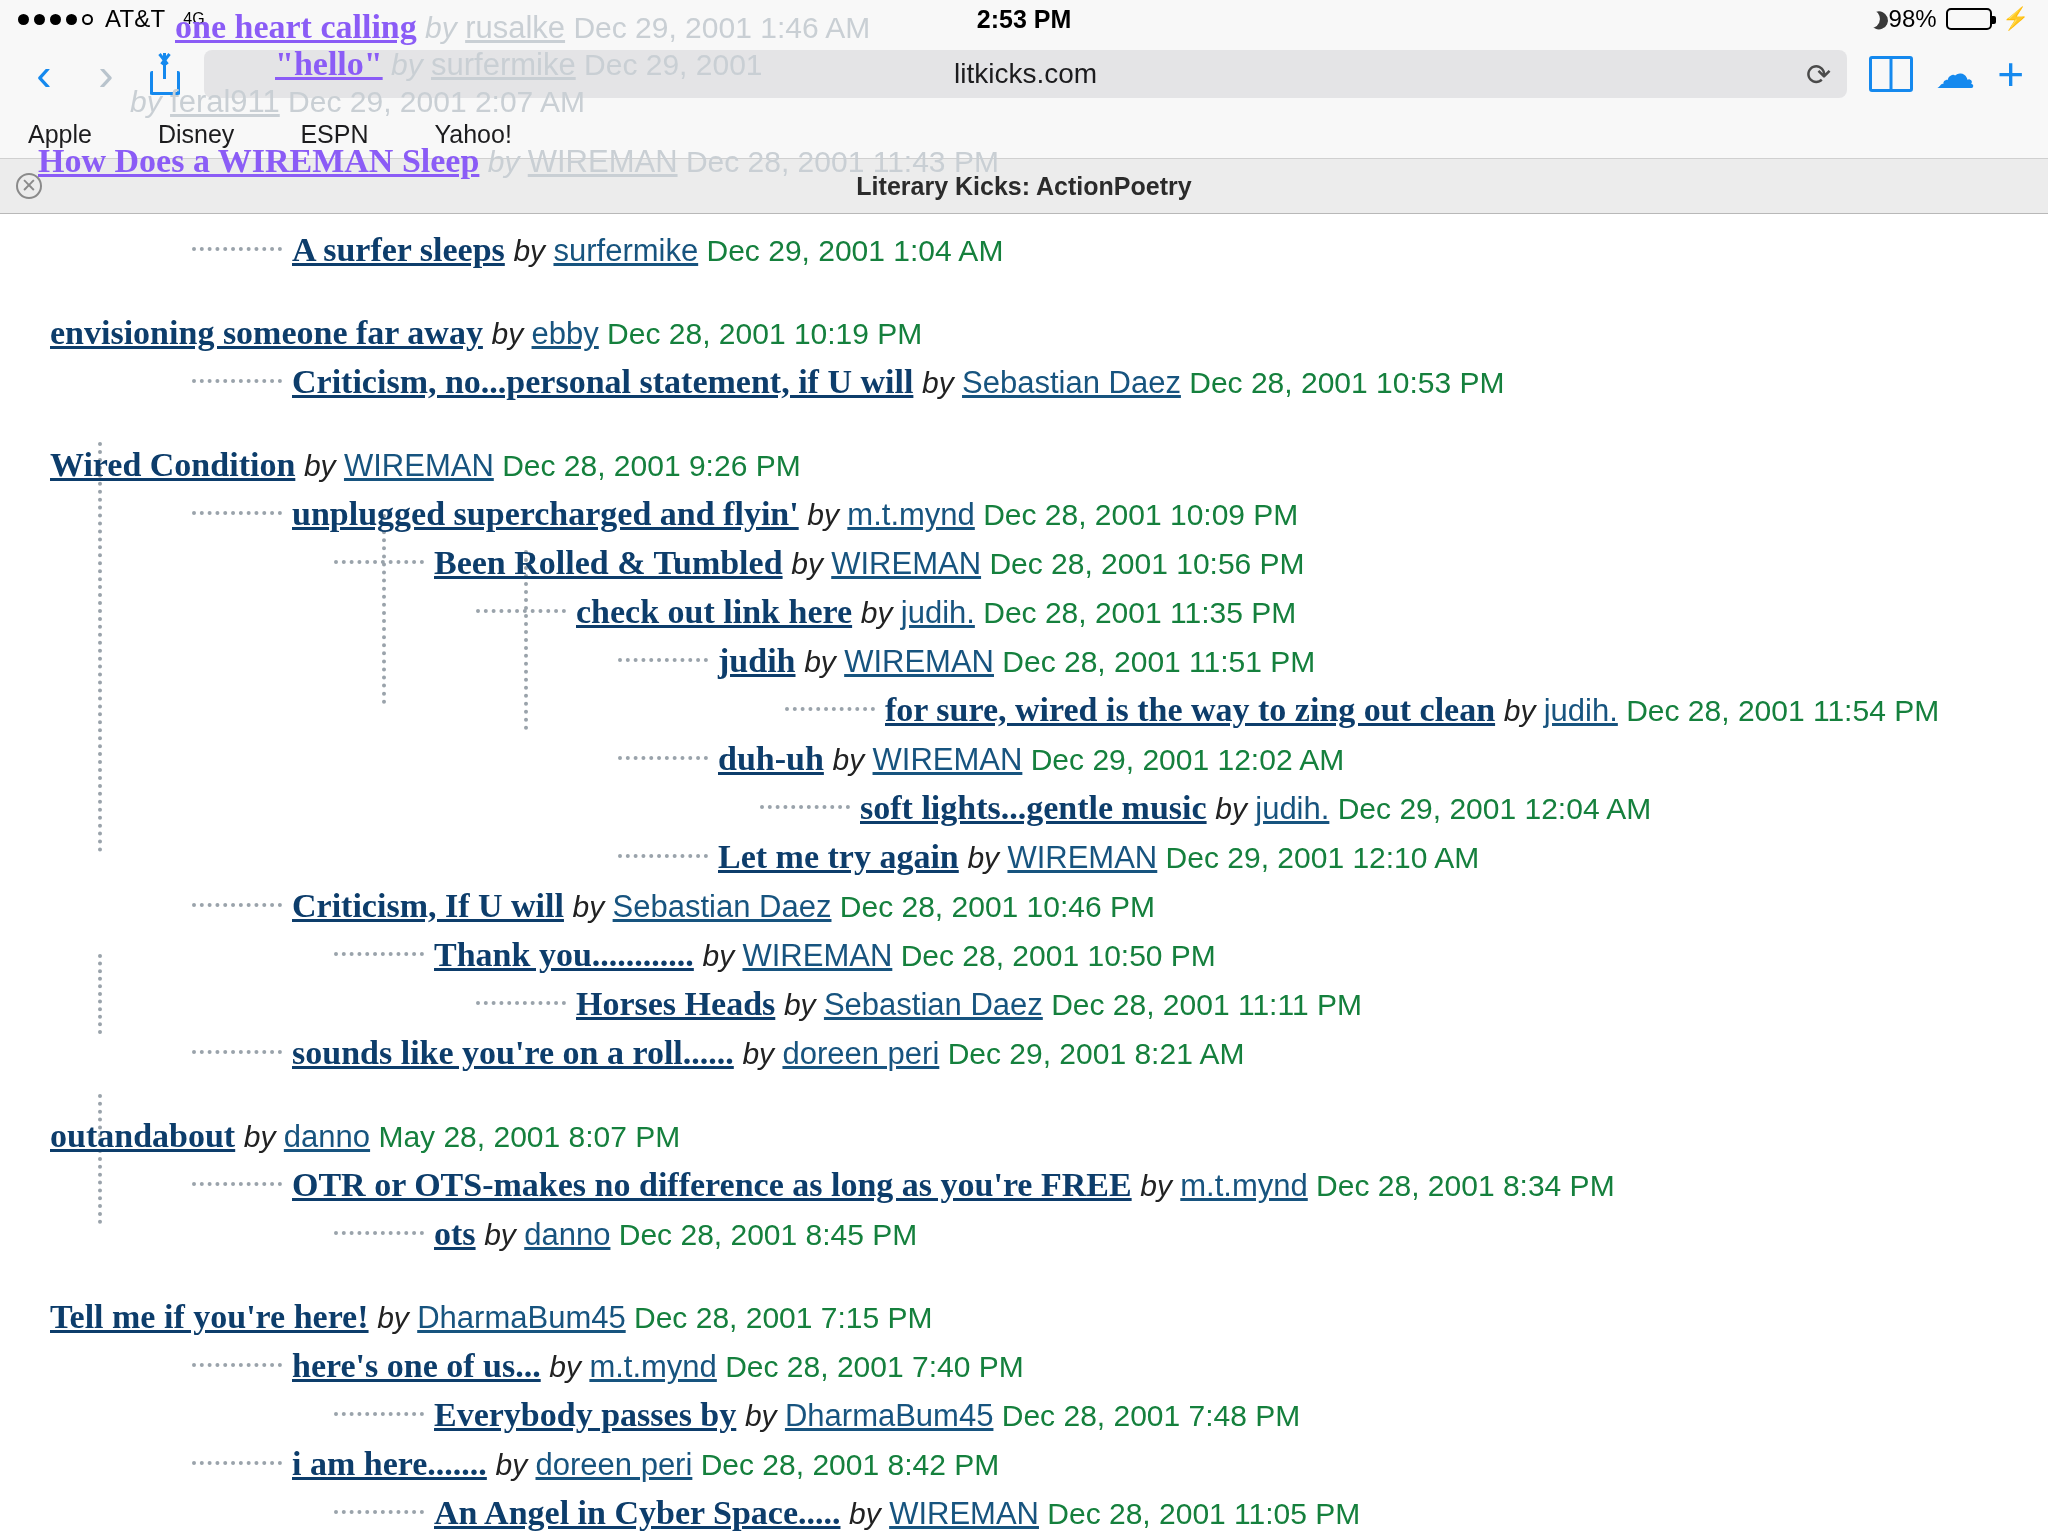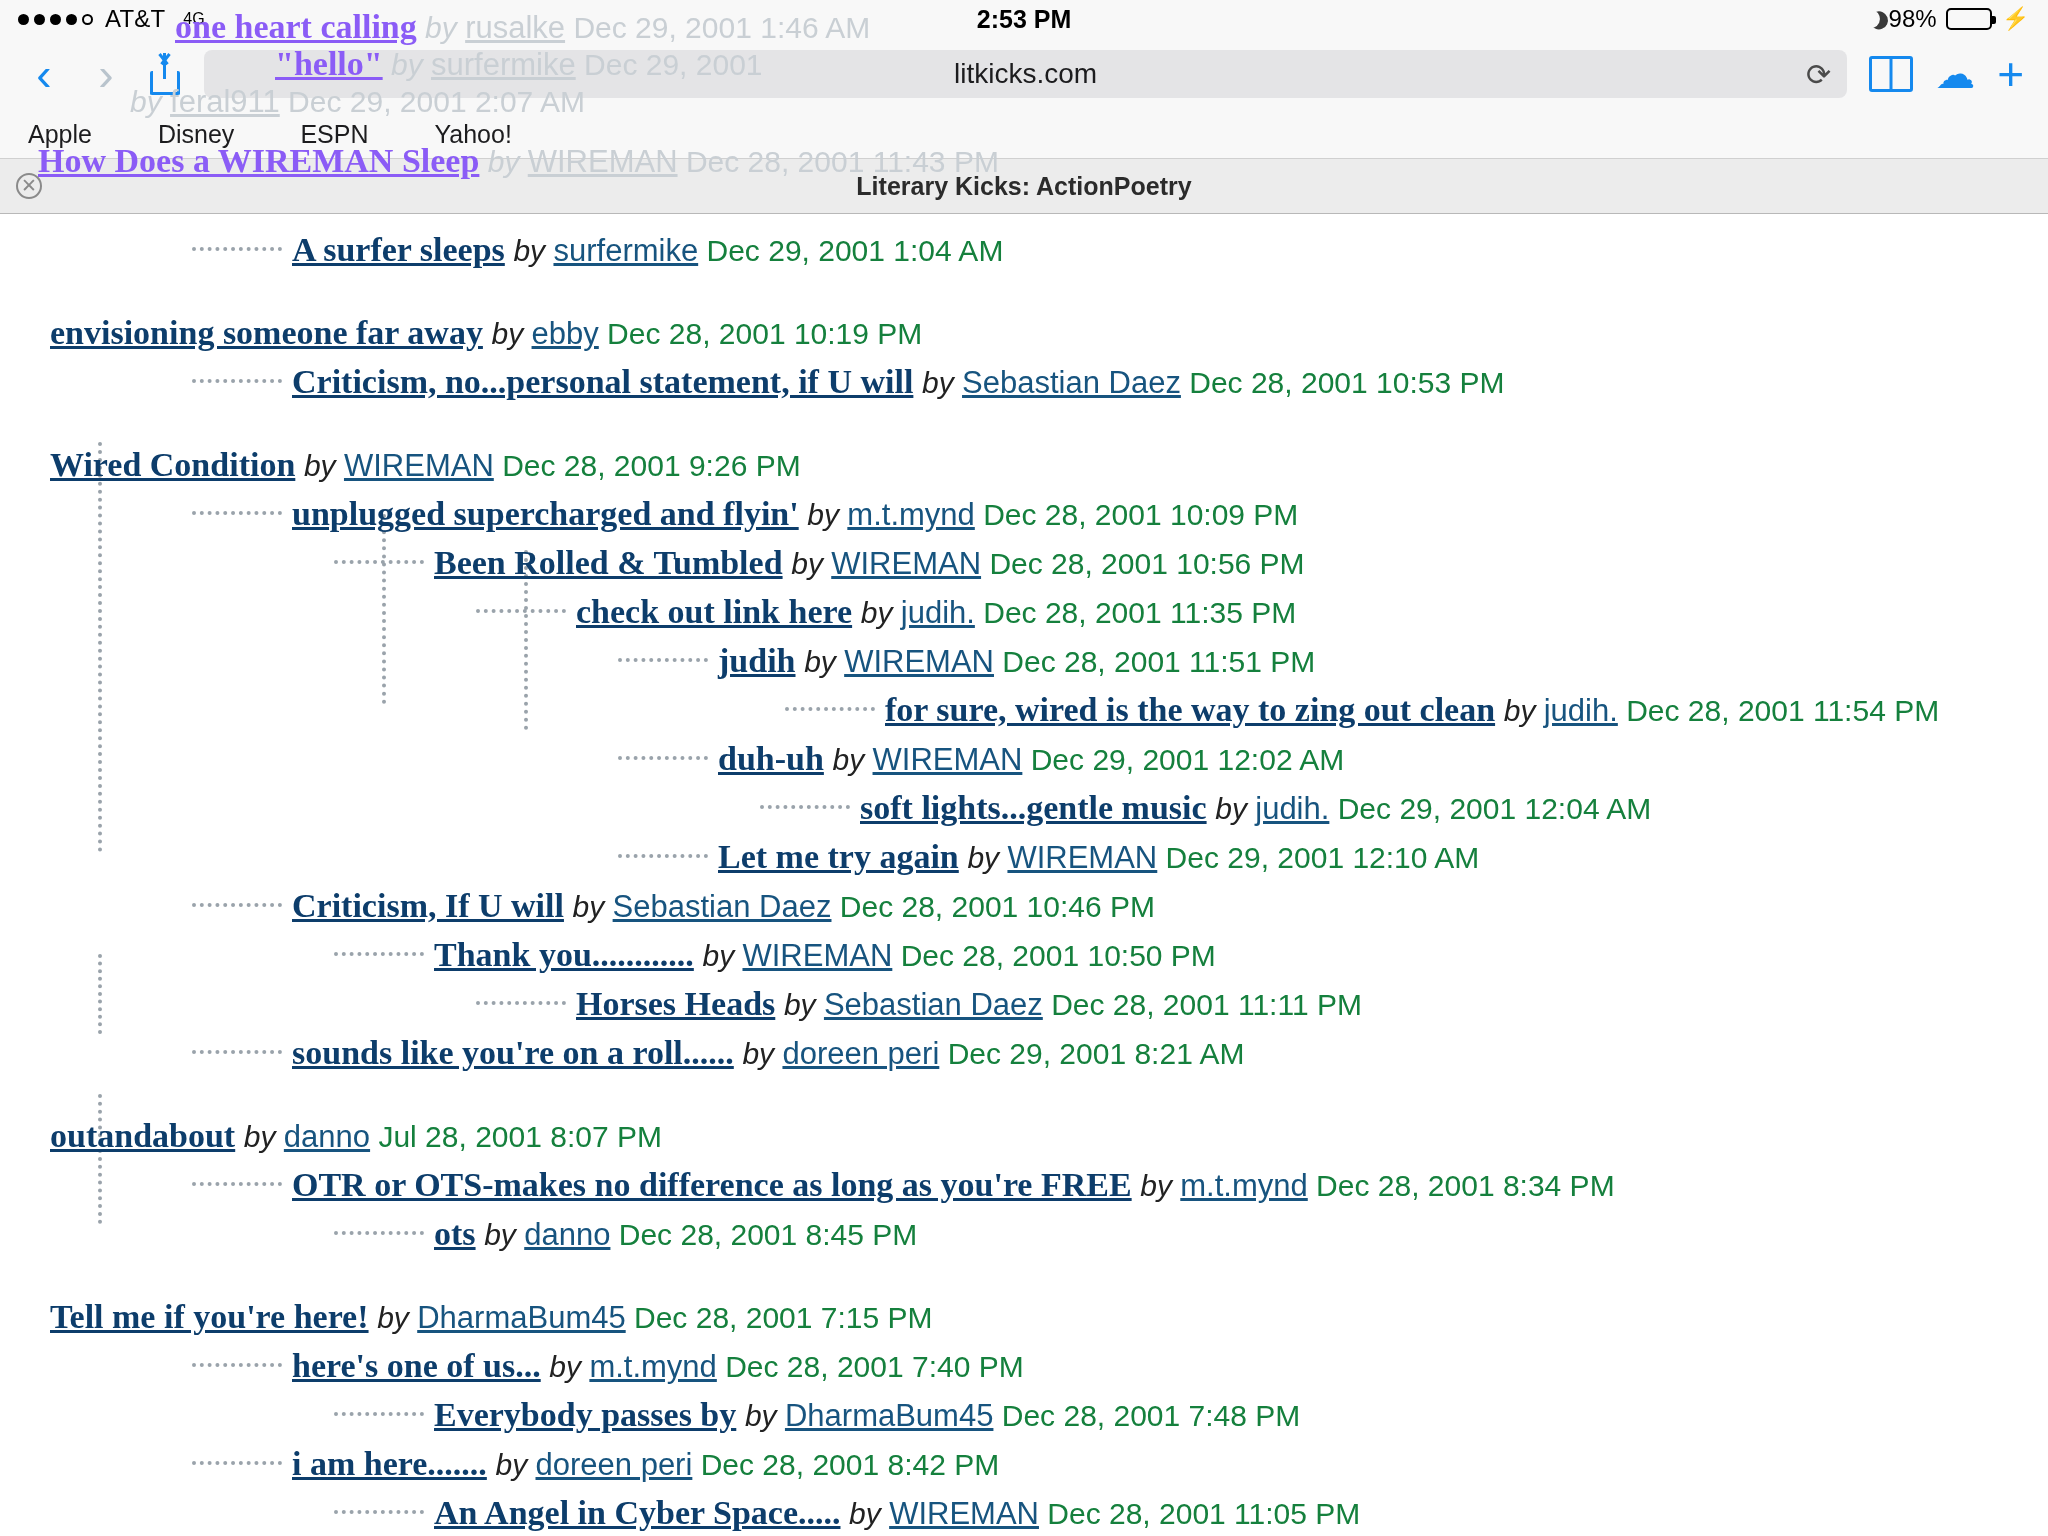--- a/index.html
+++ b/index.html
@@ -339,21 +339,21 @@
         <div class="thread-row" style="padding-left: 476px;"><span class="connector" style="width: 90px;"></span><a class="title" href="#">check out link here</a> <span class="by"> by </span> <a class="author" href="#">judih.</a><span class="date"> Dec 28, 2001 11:35 PM</span></div>
         <div class="thread-row" style="padding-left: 618px;"><span class="connector" style="width: 90px;"></span><a class="title" href="#">judih</a> <span class="by"> by </span> <a class="author" href="#">WIREMAN</a><span class="date"> Dec 28, 2001 11:51 PM</span></div>
         <div class="thread-row" style="padding-left: 760px; margin-left: 25px;"><span class="connector" style="width: 90px;"></span><a class="title" href="#">for sure, wired is the way to zing out clean</a> <span class="by"> by </span> <a class="author" href="#">judih.</a><span class="date"> Dec 28, 2001 11:54 PM</span></div>
         <div class="thread-row" style="padding-left: 618px;"><span class="connector" style="width: 90px;"></span><a class="title" href="#">duh-uh</a> <span class="by"> by </span> <a class="author" href="#">WIREMAN</a><span class="date"> Dec 29, 2001 12:02 AM</span></div>
         <div class="thread-row" style="padding-left: 760px;"><span class="connector" style="width: 90px;"></span><a class="title" href="#">soft lights...gentle music</a> <span class="by"> by </span> <a class="author" href="#">judih.</a><span class="date"> Dec 29, 2001 12:04 AM</span></div>
         <div class="thread-row" style="padding-left: 618px;"><span class="connector" style="width: 90px;"></span><a class="title" href="#">Let me try again</a> <span class="by"> by </span> <a class="author" href="#">WIREMAN</a><span class="date"> Dec 29, 2001 12:10 AM</span></div>
         <div class="thread-row" style="padding-left: 192px;"><span class="connector" style="width: 90px;"></span><a class="title" href="#">Criticism, If U will</a> <span class="by"> by </span> <a class="author" href="#">Sebastian Daez</a><span class="date"> Dec 28, 2001 10:46 PM</span></div>
         <div class="thread-row" style="padding-left: 334px;"><span class="connector" style="width: 90px;"></span><a class="title" href="#">Thank you............</a> <span class="by"> by </span> <a class="author" href="#">WIREMAN</a><span class="date"> Dec 28, 2001 10:50 PM</span></div>
         <div class="thread-row" style="padding-left: 476px;"><span class="connector" style="width: 90px;"></span><a class="title" href="#">Horses Heads</a> <span class="by"> by </span> <a class="author" href="#">Sebastian Daez</a><span class="date"> Dec 28, 2001 11:11 PM</span></div>
         <div class="thread-row" style="padding-left: 192px;"><span class="connector" style="width: 90px;"></span><a class="title" href="#">sounds like you're on a roll......</a> <span class="by"> by </span> <a class="author" href="#">doreen peri</a><span class="date"> Dec 29, 2001 8:21 AM</span></div>
-        <div class="thread-row gap" style="padding-left: 50px;"><a class="title" href="#">outandabout</a> <span class="by"> by </span> <a class="author" href="#">danno</a><span class="date"> Jul 28, 2001 8:07 PM</span></div>
+        <div class="thread-row gap" style="padding-left: 50px;"><a class="title" href="#">outandabout</a> <span class="by"> by </span> <a class="author" href="#">danno</a><span class="date"> May 28, 2001 8:07 PM</span></div>
         <div class="thread-row" style="padding-left: 192px;"><span class="connector" style="width: 90px;"></span><a class="title" href="#">OTR or OTS-makes no difference as long as you're FREE</a> <span class="by"> by </span> <a class="author" href="#">m.t.mynd</a><span class="date"> Dec 28, 2001 8:34 PM</span></div>
         <div class="thread-row" style="padding-left: 334px;"><span class="connector" style="width: 90px;"></span><a class="title" href="#">ots</a> <span class="by"> by </span> <a class="author" href="#">danno</a><span class="date"> Dec 28, 2001 8:45 PM</span></div>
         <div class="thread-row gap" style="padding-left: 50px;"><a class="title" href="#">Tell me if you're here!</a> <span class="by"> by </span> <a class="author" href="#">DharmaBum45</a><span class="date"> Dec 28, 2001 7:15 PM</span></div>
         <div class="thread-row" style="padding-left: 192px;"><span class="connector" style="width: 90px;"></span><a class="title" href="#">here's one of us...</a> <span class="by"> by </span> <a class="author" href="#">m.t.mynd</a><span class="date"> Dec 28, 2001 7:40 PM</span></div>
         <div class="thread-row" style="padding-left: 334px;"><span class="connector" style="width: 90px;"></span><a class="title" href="#">Everybody passes by</a> <span class="by"> by </span> <a class="author" href="#">DharmaBum45</a><span class="date"> Dec 28, 2001 7:48 PM</span></div>
         <div class="thread-row" style="padding-left: 192px;"><span class="connector" style="width: 90px;"></span><a class="title" href="#">i am here.......</a> <span class="by"> by </span> <a class="author" href="#">doreen peri</a><span class="date"> Dec 28, 2001 8:42 PM</span></div>
         <div class="thread-row" style="padding-left: 334px;"><span class="connector" style="width: 90px;"></span><a class="title" href="#">An Angel in Cyber Space.....</a> <span class="by"> by </span> <a class="author" href="#">WIREMAN</a><span class="date"> Dec 28, 2001 11:05 PM</span></div>
       </div>
   </div>
 

